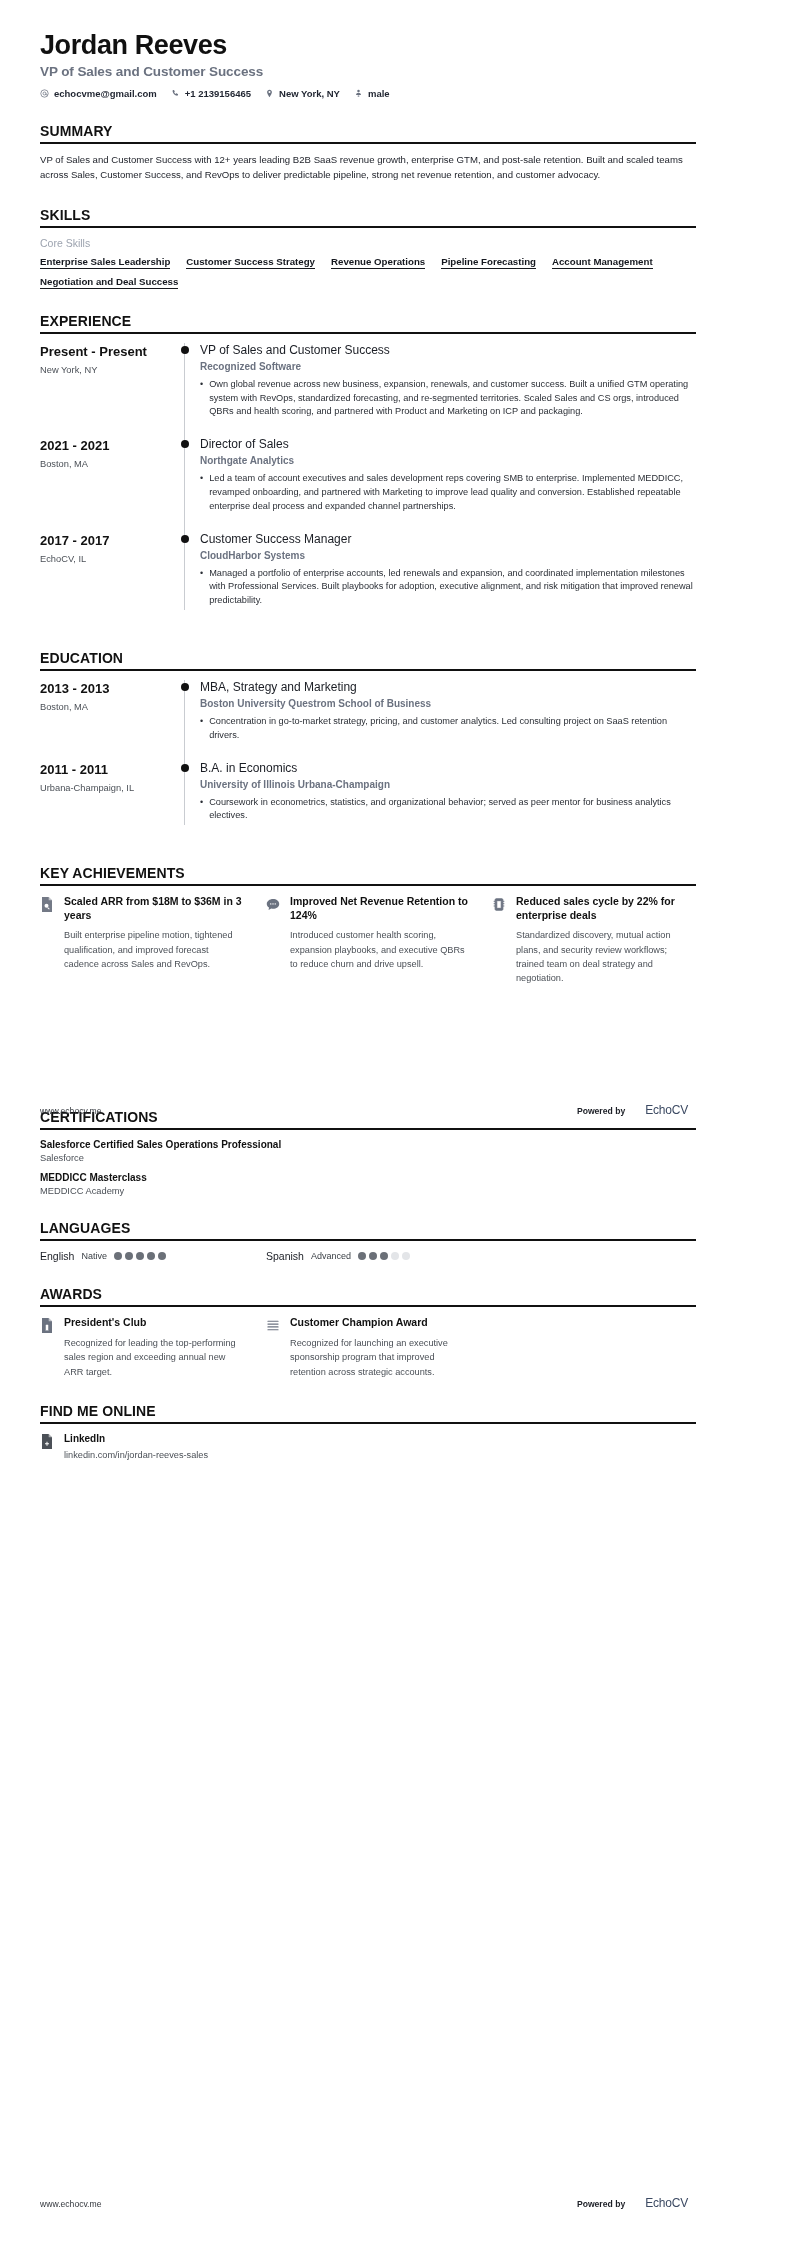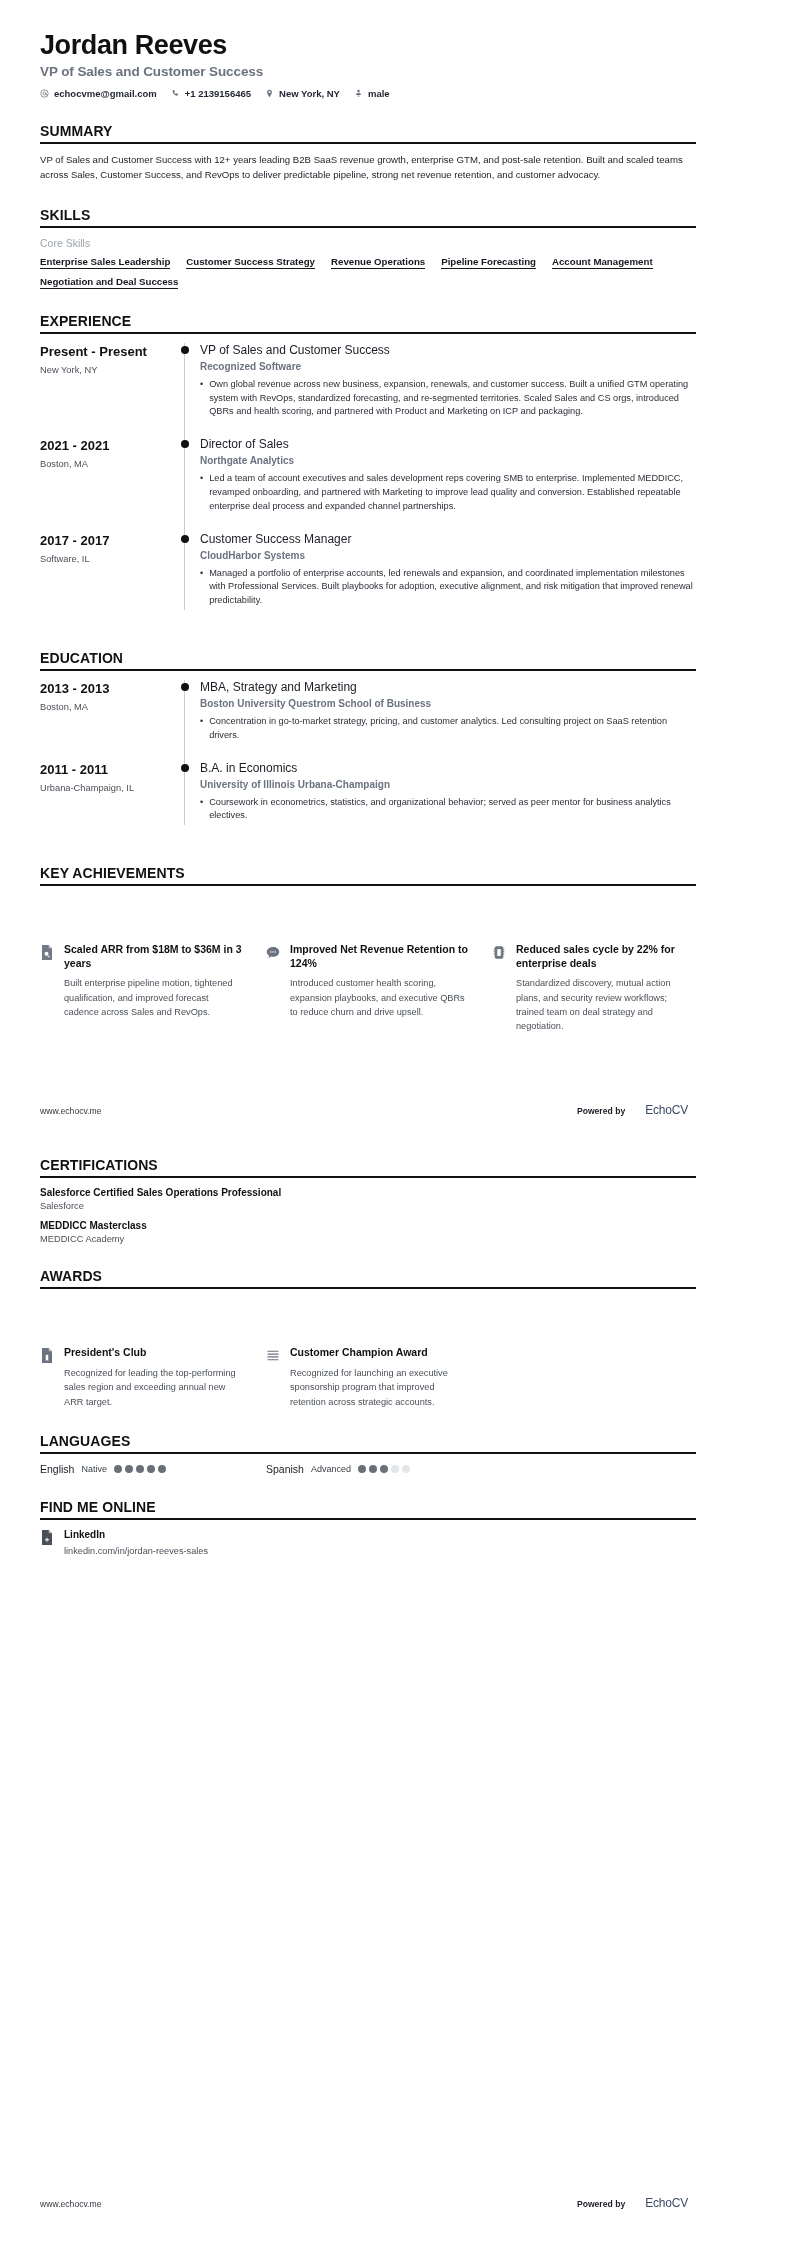--- a/index.html
+++ b/index.html
@@ -179,21 +179,21 @@
     grid-template-columns: repeat(3, 1fr);
     gap: 0 22px;
     margin-top: 2px;
   }
   .aw-grid {
     display: grid;
     grid-template-columns: repeat(3, 1fr);
     gap: 0 22px;
     margin-top: 2px;
   }
-  .ka-item { display: flex; gap: 9px; align-items: flex-start; margin-top: 48px; }
+  .ka-item { display: flex; gap: 9px; align-items: flex-start; }
   .ka-ico {
     flex: 0 0 15px;
     margin-top: 2px;
     color: #6b7280;
   }
   .ka-ico svg { display: block; }
   .ka-body { flex: 1; }
   .ka-title {
     font-size: 10.5px;
     font-weight: 700;
@@ -395,21 +395,21 @@
             <span class="bdot">•</span>
             <span>Led a team of account executives and sales development reps covering SMB to enterprise. Implemented MEDDICC, revamped onboarding, and partnered with Marketing to improve lead quality and conversion. Established repeatable enterprise deal process and expanded channel partnerships.</span>
           </div>
         </div>
       </div>
     </div>
 
     <div class="tl-entry last">
       <div class="tl-left">
         <div class="tl-date">2017 - 2017</div>
-        <div class="tl-loc">Software, IL</div>
+        <div class="tl-loc">EchoCV, IL</div>
       </div>
       <div class="tl-marker">
         <div class="line"></div>
         <div class="dot"></div>
       </div>
       <div class="tl-right">
         <div class="tl-role">Customer Success Manager</div>
         <div class="tl-org">CloudHarbor Systems</div>
         <div class="tl-bullets">
           <div class="tl-bullet">
@@ -537,20 +537,53 @@
       <div class="cert-name">Salesforce Certified Sales Operations Professional</div>
       <div class="cert-issuer">Salesforce</div>
     </div>
     <div class="cert-item">
       <div class="cert-name">MEDDICC Masterclass</div>
       <div class="cert-issuer">MEDDICC Academy</div>
     </div>
   </div>
 
   <div class="section">
+    <div class="sec-title">LANGUAGES</div>
+    <div class="sec-rule"></div>
+    <div class="lang-grid">
+
+      <div class="lang-item">
+        <span class="lang-name">English</span>
+        <span class="lang-level">Native</span>
+        <span class="dots">
+          <i class="dot5 on"></i>
+          <i class="dot5 on"></i>
+          <i class="dot5 on"></i>
+          <i class="dot5 on"></i>
+          <i class="dot5 on"></i>
+        </span>
+      </div>
+
+      <div class="lang-item">
+        <span class="lang-name">Spanish</span>
+        <span class="lang-level">Advanced</span>
+        <span class="dots">
+          <i class="dot5 on"></i>
+          <i class="dot5 on"></i>
+          <i class="dot5 on"></i>
+          <i class="dot5"></i>
+          <i class="dot5"></i>
+        </span>
+      </div>
+
+      <div></div>
+    </div>
+  </div>
+
+  <div class="section">
     <div class="sec-title">AWARDS</div>
     <div class="sec-rule"></div>
     <div class="aw-grid">
 
       <div class="ka-item">
         <span class="ka-ico">
           <svg width="14" height="15" viewBox="0 0 16 18" fill="currentColor">
             <path d="M2 0h8l4 4v14H2z"></path>
             <path d="M10 0l4 4h-4z" fill="#ffffff" opacity=".55"></path>
             <rect x="6.5" y="8" width="3" height="5.6" rx=".4" fill="#ffffff"></rect>
@@ -566,53 +599,20 @@
       <div class="ka-item">
         <span class="ka-ico">
           <svg width="14" height="15" viewBox="0 0 16 16" fill="none" stroke="currentColor" stroke-width="1.25" stroke-linecap="round">
             <path d="M2.2 3.2h11.6M2.2 6.4h11.6M2.2 9.6h11.6M2.2 12.8h11.6"></path>
           </svg>
         </span>
         <div class="ka-body">
           <div class="ka-title">Customer Champion Award</div>
           <div class="ka-desc">Recognized for launching an executive sponsorship program that improved retention across strategic accounts.</div>
         </div>
-      </div>
-
-      <div></div>
-    </div>
-  </div>
-
-  <div class="section">
-    <div class="sec-title">LANGUAGES</div>
-    <div class="sec-rule"></div>
-    <div class="lang-grid">
-
-      <div class="lang-item">
-        <span class="lang-name">English</span>
-        <span class="lang-level">Native</span>
-        <span class="dots">
-          <i class="dot5 on"></i>
-          <i class="dot5 on"></i>
-          <i class="dot5 on"></i>
-          <i class="dot5 on"></i>
-          <i class="dot5 on"></i>
-        </span>
-      </div>
-
-      <div class="lang-item">
-        <span class="lang-name">Spanish</span>
-        <span class="lang-level">Advanced</span>
-        <span class="dots">
-          <i class="dot5 on"></i>
-          <i class="dot5 on"></i>
-          <i class="dot5 on"></i>
-          <i class="dot5"></i>
-          <i class="dot5"></i>
-        </span>
       </div>
 
       <div></div>
     </div>
   </div>
 
   <div class="section">
     <div class="sec-title">FIND ME ONLINE</div>
     <div class="sec-rule"></div>
     <div class="fmo-item">

